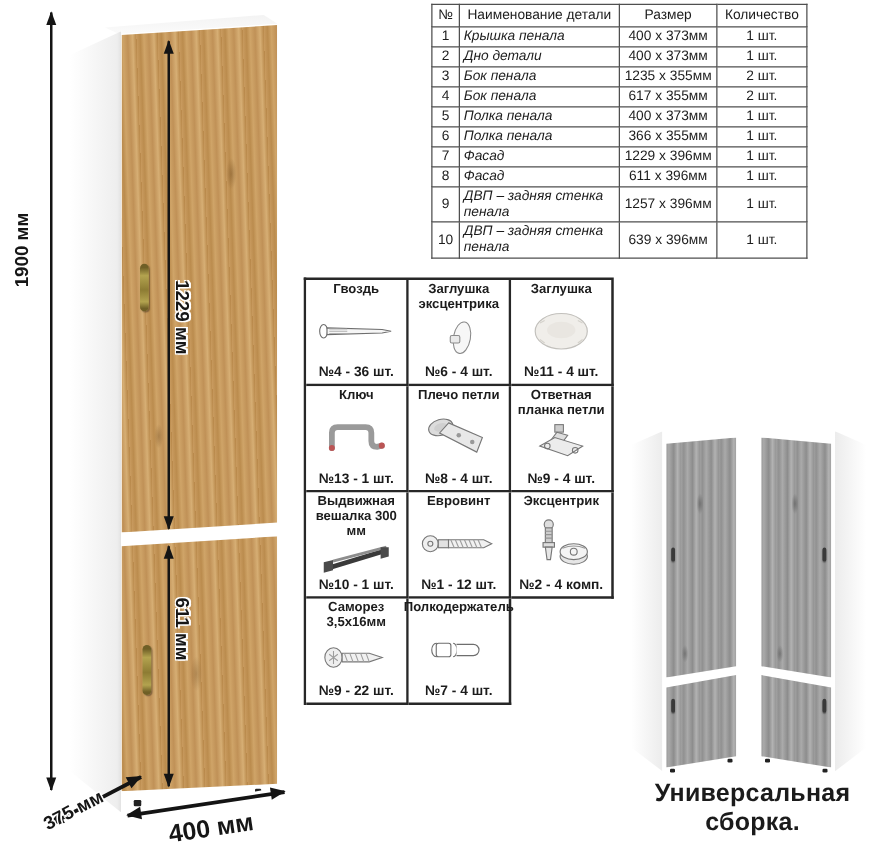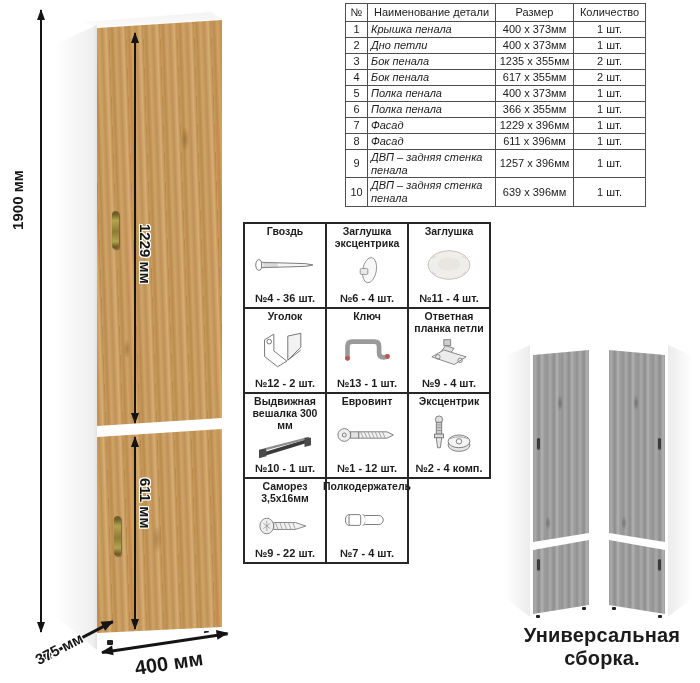--- a/index.html
+++ b/index.html
@@ -126,21 +126,21 @@
       <th>Количество</th>
     </tr>
     <tr>
           <td class="c">1</td>
           <td class="l">Крышка пенала</td>
           <td class="c">400 x 373мм</td>
           <td class="c">1 шт.</td>
         </tr>
     <tr>
           <td class="c">2</td>
-          <td class="l">Дно петли</td>
+          <td class="l">Дно детали</td>
           <td class="c">400 x 373мм</td>
           <td class="c">1 шт.</td>
         </tr>
     <tr>
           <td class="c">3</td>
           <td class="l">Бок пенала</td>
           <td class="c">1235 x 355мм</td>
           <td class="c">2 шт.</td>
         </tr>
     <tr>
@@ -219,45 +219,46 @@
       <div class="hw-icon">
         <svg width="46" height="36" viewBox="0 0 48 38">
             <ellipse cx="24" cy="19" rx="22" ry="15" fill="#f0eeea" stroke="#c2c0bc"></ellipse>
             <ellipse cx="24" cy="18" rx="12" ry="7" fill="#e9e6e1"></ellipse>
             <path d="M6 26l4 3M42 26l-4 3M6 12l4-2M42 12l-4-2" stroke="#d5d2cc"></path>
           </svg>
       </div>
       <div class="hw-qty">№11 - 4 шт.</div>
     </div>
 
-    <div class="hw-cell">
-      <div class="hw-title">Уголок</div>
-      <div class="hw-icon">
-        <svg width="52" height="38" viewBox="0 0 56 40">
-            <path d="M6 9 l10 -6 v18 l14 11 l-10 6 l-14 -11 z" fill="#fff" stroke="#6e6e6e"></path>
-            <circle cx="11" cy="11" r="2.5" fill="none" stroke="#6e6e6e"></circle>
-            <path d="M31 5 l14 -3 v15 l-14 14 z" fill="#f2f2f2" stroke="#6e6e6e"></path>
-            <path d="M31 31 l14 -11" stroke="#6e6e6e"></path>
-          </svg>
-      </div>
-      <div class="hw-qty">№12 - 2 шт.</div>
-    </div>
 
     <div class="hw-cell">
       <div class="hw-title">Ключ</div>
       <div class="hw-icon">
         <svg width="52" height="34" viewBox="0 0 56 36">
             <path d="M7 27 L7 14 Q7 9 12 9 L36 9 Q41 9 41 14 L41 21 Q41 26 46 26 L50 25" fill="none" stroke="#9a9a9a" stroke-width="5" stroke-linecap="round"></path>
             <circle cx="7" cy="27" r="2.6" fill="#b55"></circle>
             <circle cx="50" cy="25" r="2.6" fill="#b55"></circle>
           </svg>
       </div>
       <div class="hw-qty">№13 - 1 шт.</div>
     </div>
 
+    <div class="hw-cell">
+      <div class="hw-title">Плечо петли</div>
+      <div class="hw-icon">
+        <svg width="56" height="36" viewBox="0 0 60 40">
+            <ellipse cx="14" cy="11" rx="11" ry="7" fill="#dcdcdc" stroke="#777" transform="rotate(-16 14 11)"></ellipse>
+            <ellipse cx="14" cy="11" rx="6" ry="3.6" fill="#cfcfcf" transform="rotate(-16 14 11)"></ellipse>
+            <path d="M21 7 l30 13 l-5 13 l-33 -17 z" fill="#e8e8e8" stroke="#777"></path>
+            <circle cx="42" cy="24" r="2" fill="#999"></circle>
+            <circle cx="30" cy="18" r="2" fill="#999"></circle>
+          </svg>
+      </div>
+      <div class="hw-qty">№8 - 4 шт.</div>
+    </div>
 
     <div class="hw-cell">
       <div class="hw-title">Ответная планка петли</div>
       <div class="hw-icon">
         <svg width="46" height="36" viewBox="0 0 52 42">
             <rect x="20" y="2" width="8" height="7" fill="#cdcdcd" stroke="#777"></rect>
             <path d="M22 9 l10 3 l-6 8 l-10 -3 z" fill="#dedede" stroke="#777"></path>
             <path d="M6 22 l14 -8 l26 8 l-14 9 z" fill="#ececec" stroke="#777"></path>
             <circle cx="13" cy="22" r="2.6" fill="none" stroke="#777"></circle>
             <circle cx="39" cy="26" r="2.6" fill="none" stroke="#777"></circle>

